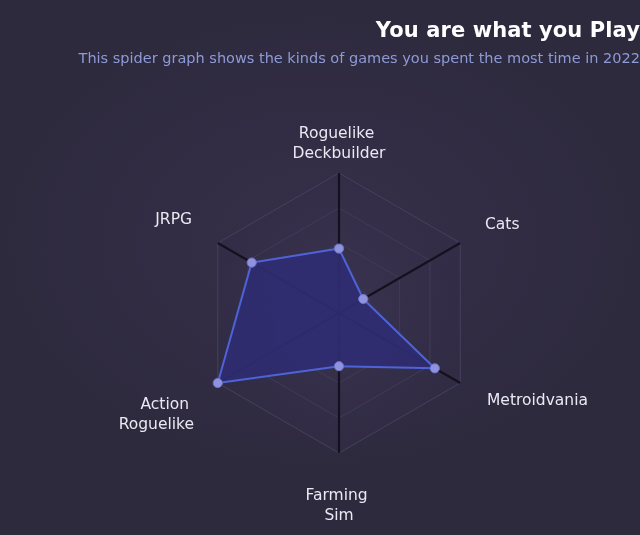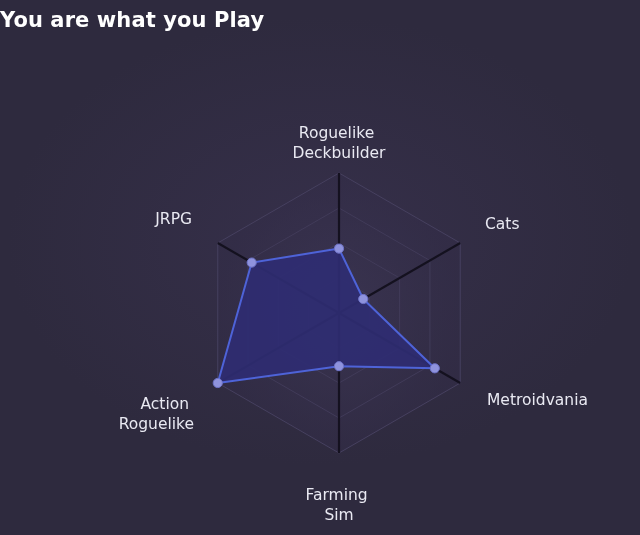--- a/index.html
+++ b/index.html
@@ -21,22 +21,22 @@
     background: radial-gradient(ellipse 70% 60% at 50% 45%, rgba(60,52,84,0.55) 0%, rgba(46,42,62,0.0) 70%);
     pointer-events: none;
   }
   #page {
     position: absolute;
     inset: 0;
   }
   #header {
     position: absolute;
     top: 0; left: 0; right: 0;
-    text-align: left;
-    padding-top: 6px;
+    text-align: right;
+    padding-top: 16px;
   }
   #chart-title {
     font-size: 21px;
     font-weight: bold;
     color: #ffffff;
     letter-spacing: 0.1px;
     margin: 0;
     line-height: 28px;
   }
   #chart-subtitle {
@@ -59,20 +59,21 @@
 </style>
 </head>
 <body>
 
 <div id="bg-tint"></div>
 
 <div id="page">
 
   <div id="header">
     <div id="chart-title">You are what you Play</div>
+    <div id="chart-subtitle">This spider graph shows the kinds of games you spent the most time in 2022</div>
   </div>
 
   <div id="chart-area">
     <svg id="radar" width="640" height="445" viewBox="0 0 640 445">
 
       <defs>
         <radialGradient id="plotGlow" cx="50%" cy="50%" r="50%">
           <stop offset="0%" stop-color="#3b3552" stop-opacity="0.85"></stop>
           <stop offset="100%" stop-color="#322c47" stop-opacity="0.55"></stop>
         </radialGradient>

